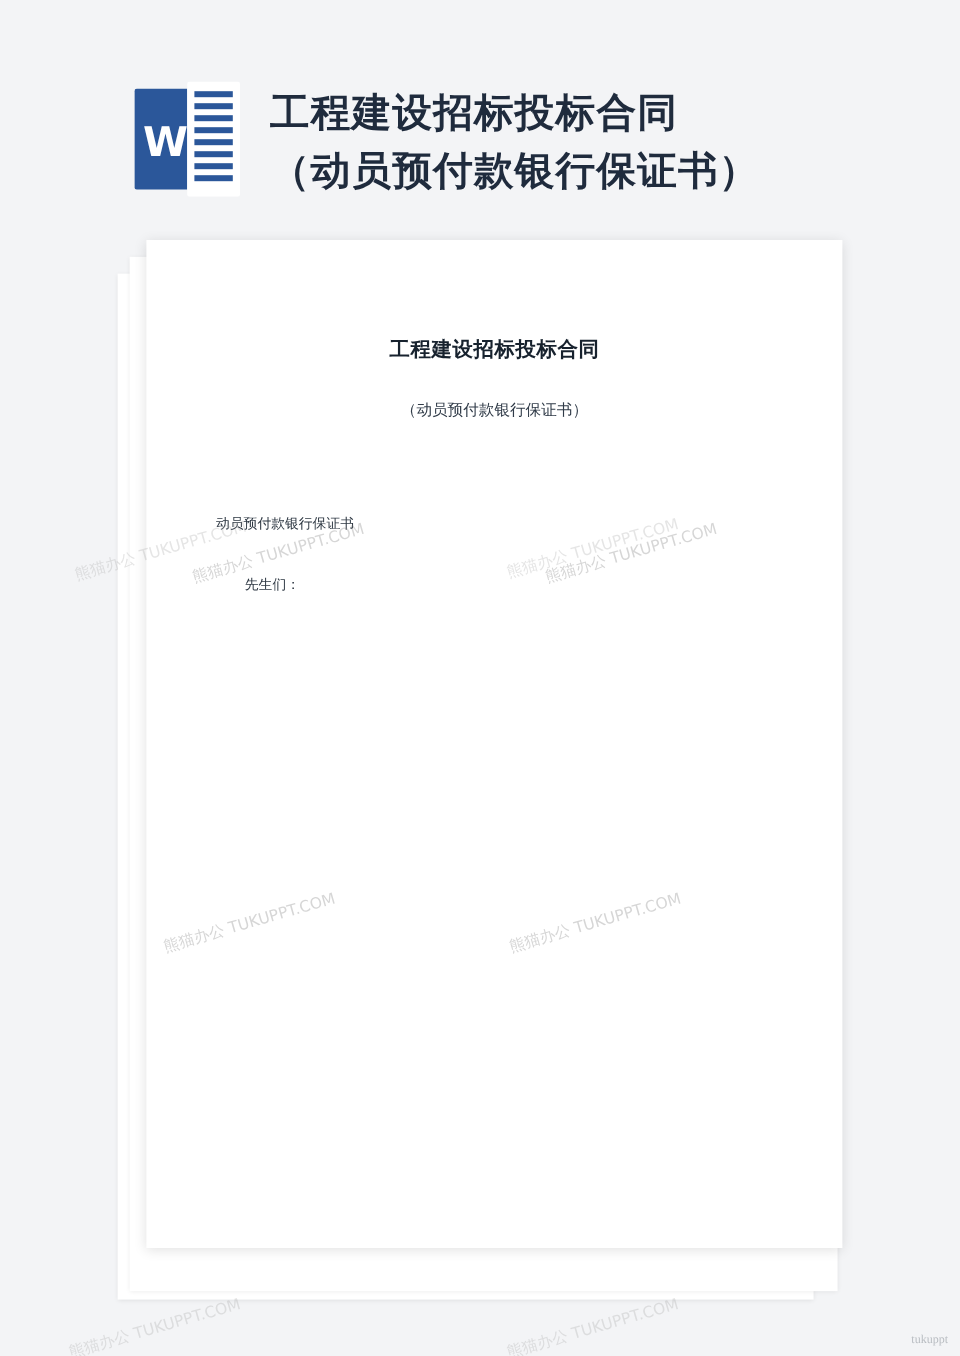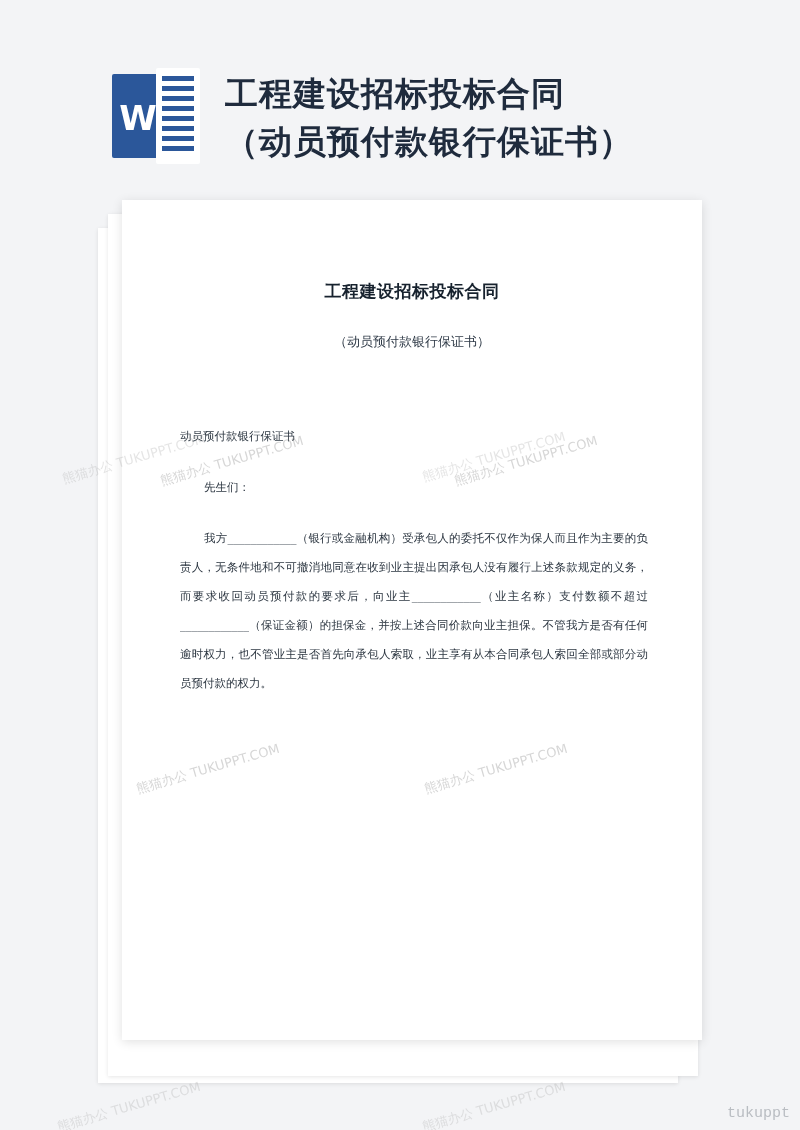--- a/index.html
+++ b/index.html
@@ -152,23 +152,23 @@
     pointer-events: none;
     user-select: none;
   }
   .wm-dark { color: rgba(120,120,120,0.30); }
 
   
   .corner-badge {
     position: absolute;
     right: 10px;
     bottom: 8px;
-    font-size: 15px;
+    font-size: 10px;
     color: #b9bdc2;
-    font-family: Liberation Mono, monospace;
+    font-family: Liberation Serif, serif;
   }
 </style>
 </head>
 <body>
 
 <div class="header">
 
   <svg class="word-logo" viewBox="0 0 88 96" xmlns="http://www.w3.org/2000/svg">
     <rect x="0" y="6" width="56" height="84" rx="2" fill="#2b579a"></rect>
     <rect x="44" y="0" width="44" height="96" rx="2" fill="#f2f4f7"></rect>
@@ -199,21 +199,20 @@
 
   <div class="paper-main">
     <div class="doc-body">
 
       <div class="doc-title">工程建设招标投标合同</div>
       <div class="doc-subtitle">（动员预付款银行保证书）</div>
 
       <div class="doc-content">
         <p class="para tight">动员预付款银行保证书</p>
         <p class="para indent" style="margin-top:22px;">先生们：</p>
-        <p class="para indent" style="margin-top:22px;">我方____________（银行或金融机构）受承包人的委托不仅作为保人而且作为主要的负责人，无条件地和不可撤消地同意在收到业主提出因承包人没有履行上述条款规定的义务，而要求收回动员预付款的要求后，向业主____________（业主名称）支付数额不超过____________（保证金额）的担保金，并按上述合同价款向业主担保。不管我方是否有任何逾时权力，也不管业主是否首先向承包人索取，业主享有从本合同承包人索回全部或部分动员预付款的权力。</p>
       </div>
 
       <div class="wm wm-dark" style="left:36px; top:252px;">熊猫办公 TUKUPPT.COM</div>
       <div class="wm wm-dark" style="left:330px; top:252px;">熊猫办公 TUKUPPT.COM</div>
       <div class="wm wm-dark" style="left:12px; top:560px;">熊猫办公 TUKUPPT.COM</div>
       <div class="wm wm-dark" style="left:300px; top:560px;">熊猫办公 TUKUPPT.COM</div>
 
     </div>
   </div>
 </div>

